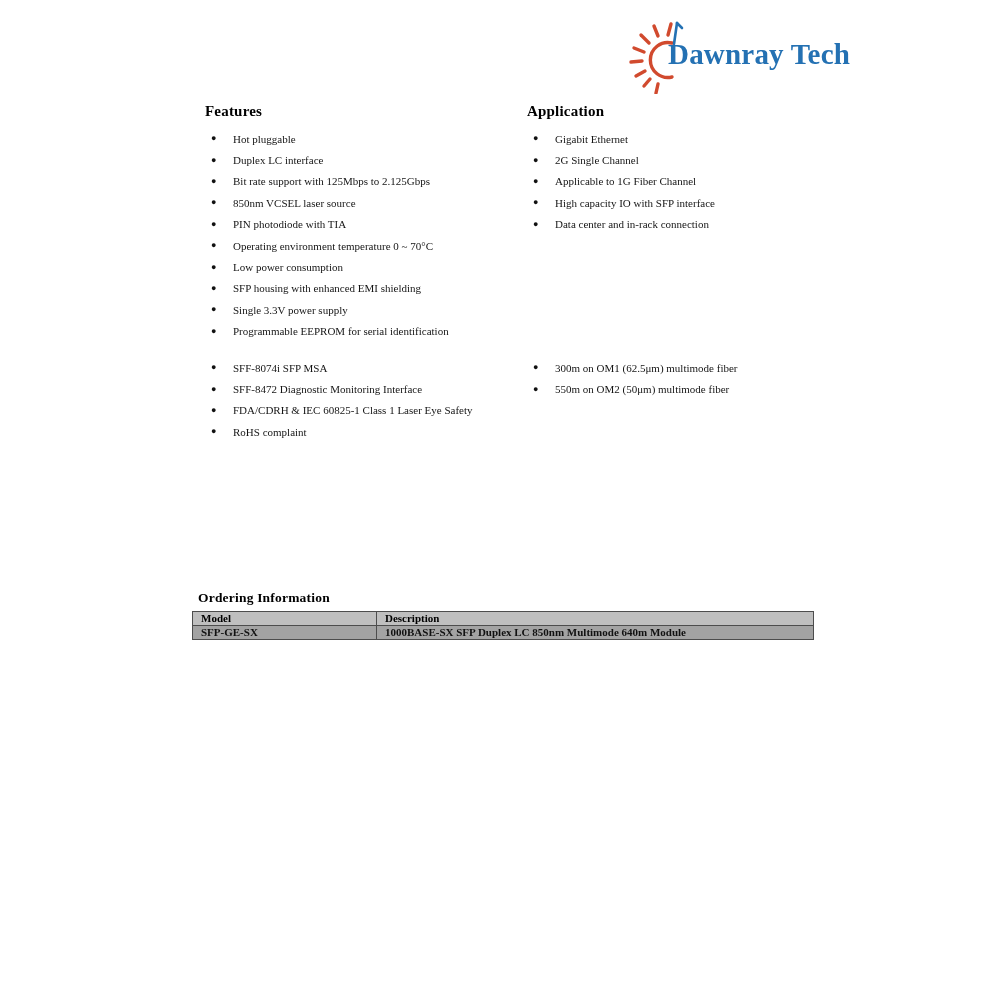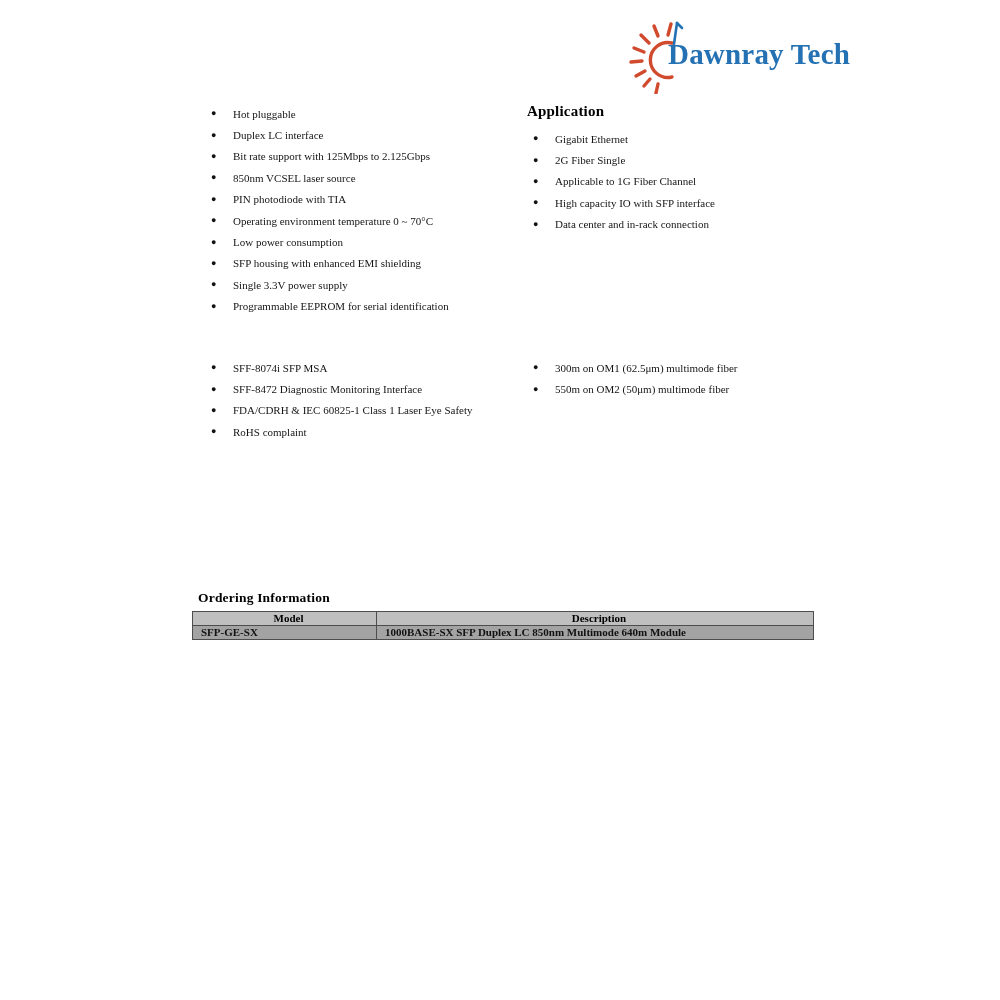--- a/index.html
+++ b/index.html
@@ -40,21 +40,21 @@
     margin:0 0 5px 6px; letter-spacing:0.2px;
   }
   table.order-table {
     width:622px; border-collapse:collapse; table-layout:fixed;
   }
   .order-table th, .order-table td {
     border:1px solid #4d4d4d; height:14px;
     font-size:11px; font-weight:bold; text-align:left;
     padding:0 0 1px 8px; vertical-align:middle; white-space:nowrap; overflow:hidden;
   }
-  .order-table th { background:#bfbfbf; color:#000;text-align:center; }
+  .order-table th { background:#bfbfbf; color:#000; }
   .order-table td { background:#a3a3a3; color:#111; }
   .col-model { width:184px; }
 
   
   .footer-url {
     position:absolute; left:190px; top:963px;
     font-size:15px; color:#2e2e2e; letter-spacing:0.8px;
   }
   .footer-page {
     position:absolute; left:795px; top:961px; width:22px;
@@ -81,20 +81,21 @@
       </g>
       <g stroke="#2471b3" stroke-width="2.6" stroke-linecap="round" fill="none">
         <line x1="53" y1="9" x2="50" y2="30"></line>
         <line x1="53" y1="9" x2="58" y2="14"></line>
       </g>
     </svg>
     <div class="logo-text">Dawnray Tech</div>
   </div>
 
   <div class="sec sec-features">
+    <h2>Features</h2>
     <div class="li">
         <span class="blt">●</span>
         <span class="txt">Hot pluggable</span>
       </div>
     <div class="li">
         <span class="blt">●</span>
         <span class="txt">Duplex LC interface</span>
       </div>
     <div class="li">
         <span class="blt">●</span>
@@ -131,21 +132,21 @@
   </div>
 
   <div class="sec sec-application">
     <h2>Application</h2>
     <div class="li">
         <span class="blt">●</span>
         <span class="txt">Gigabit Ethernet</span>
       </div>
     <div class="li">
         <span class="blt">●</span>
-        <span class="txt">2G Fiber Single</span>
+        <span class="txt">2G Single Channel</span>
       </div>
     <div class="li">
         <span class="blt">●</span>
         <span class="txt">Applicable to 1G Fiber Channel</span>
       </div>
     <div class="li">
         <span class="blt">●</span>
         <span class="txt">High capacity IO with SFP interface</span>
       </div>
     <div class="li">

